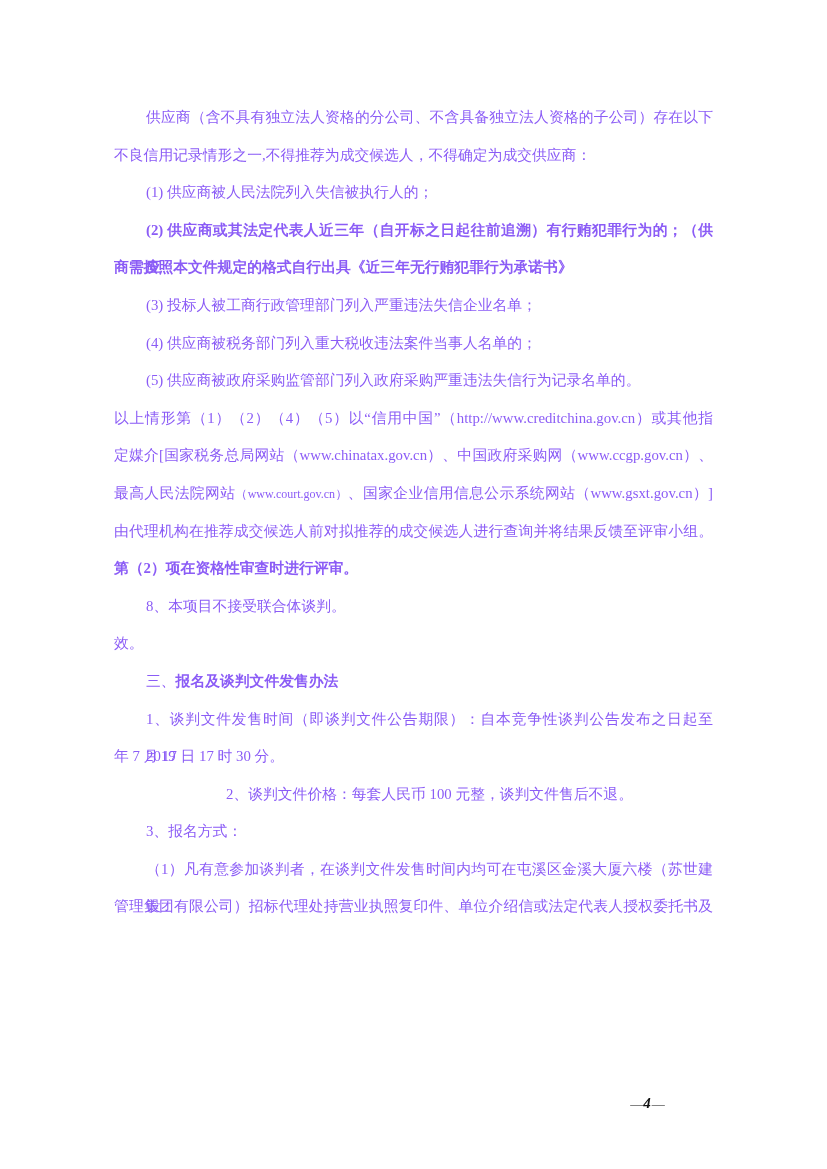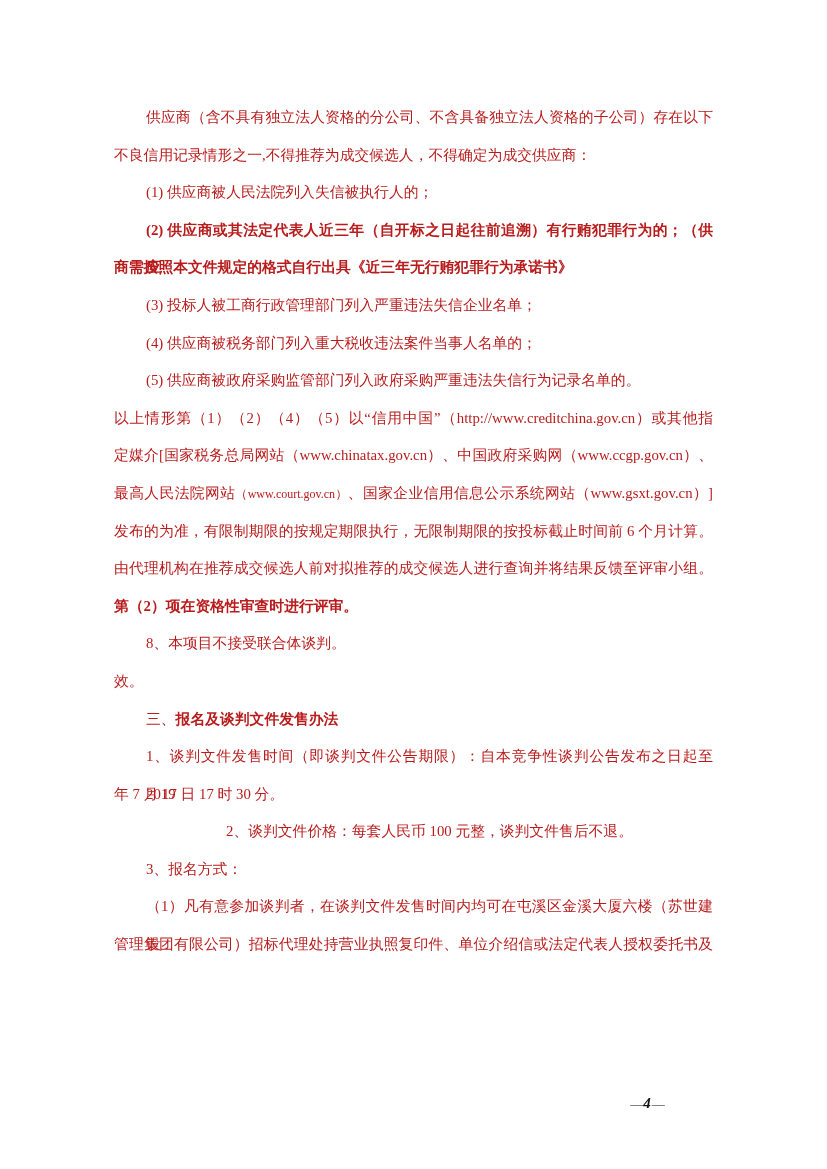--- a/index.html
+++ b/index.html
@@ -14,21 +14,21 @@
   .doc-body {
     position: absolute;
     left: 114px; top: 99px;
     width: 599px;
   }
   .line {
     font-size: 14.8px;
     line-height: 37.6px;
     height: 37.6px;
     text-align: left;
-    color: #b91c1c;
+    color: #8b5cf6;
   }
   .line.fill {
     text-align: justify;
     text-align-last: justify;
   }
   .line.bold, .seg.b { font-weight: bold; }
   .seg.u {
     text-decoration-thickness: 1.5px;
     text-underline-offset: 4px;
   }
@@ -60,21 +60,20 @@
     <div class="line"><span class="seg">不良信用记录情形之一,不得推荐为成交候选人，不得确定为成交供应商：</span></div>
     <div class="line" style="padding-left: 32px;"><span class="seg">(1) 供应商被人民法院列入失信被执行人的；</span></div>
     <div class="line fill bold" style="padding-left: 32px;"><span class="seg">(2) 供应商或其法定代表人近三年（自开标之日起往前追溯）有行贿犯罪行为的；（供应</span></div>
     <div class="line bold"><span class="seg">商需按照本文件规定的格式自行出具《近三年无行贿犯罪行为承诺书》</span></div>
     <div class="line" style="padding-left: 32px;"><span class="seg">(3) 投标人被工商行政管理部门列入严重违法失信企业名单；</span></div>
     <div class="line" style="padding-left: 32px;"><span class="seg">(4) 供应商被税务部门列入重大税收违法案件当事人名单的；</span></div>
     <div class="line" style="padding-left: 32px;"><span class="seg">(5) 供应商被政府采购监管部门列入政府采购严重违法失信行为记录名单的。</span></div>
     <div class="line fill"><span class="seg">以上情形第（1）（2）（4）（5）以“信用中国”（http://www.creditchina.gov.cn）或其他指</span></div>
     <div class="line fill"><span class="seg">定媒介[国家税务总局网站（www.chinatax.gov.cn）、中国政府采购网（www.ccgp.gov.cn）、</span></div>
     <div class="line fill"><span class="seg">最高人民法院网站</span><span class="seg small">（www.court.gov.cn）</span><span class="seg">、国家企业信用信息公示系统网站（www.gsxt.gov.cn）]</span></div>
-    <div class="line fill"><span class="seg">发布的为准，有限制期限的按规定期限执行，无限制期限的按投标截止时间前 6 个月计算。</span></div>
     <div class="line fill"><span class="seg">由代理机构在推荐成交候选人前对拟推荐的成交候选人进行查询并将结果反馈至评审小组。</span></div>
     <div class="line bold"><span class="seg">第（2）项在资格性审查时进行评审。</span></div>
     <div class="line" style="padding-left: 32px;"><span class="seg">8、本项目</span><span class="seg u">不接受</span><span class="seg">联合体谈判。</span></div>
     <div class="line"><span class="seg">效。</span></div>
     <div class="line" style="padding-left: 32px;"><span class="seg">三、</span><span class="seg b">报名及谈判文件发售办法</span></div>
     <div class="line fill" style="padding-left: 32px;"><span class="seg">1、谈判文件发售时间（即谈判文件公告期限）：自本竞争性谈判公告发布之日起至 2019</span></div>
     <div class="line"><span class="seg">年 7 月 17 日 17 时 30 分。</span></div>
     <div class="line" style="padding-left: 32px; text-align: center;"><span class="seg">2、谈判文件价格：每套人民币 100 元整，谈判文件售后不退。</span></div>
     <div class="line" style="padding-left: 32px;"><span class="seg">3、报名方式：</span></div>
     <div class="line fill" style="padding-left: 32px;"><span class="seg">（1）凡有意参加谈判者，在谈判文件发售时间内均可在屯溪区金溪大厦六楼（苏世建设</span></div>

